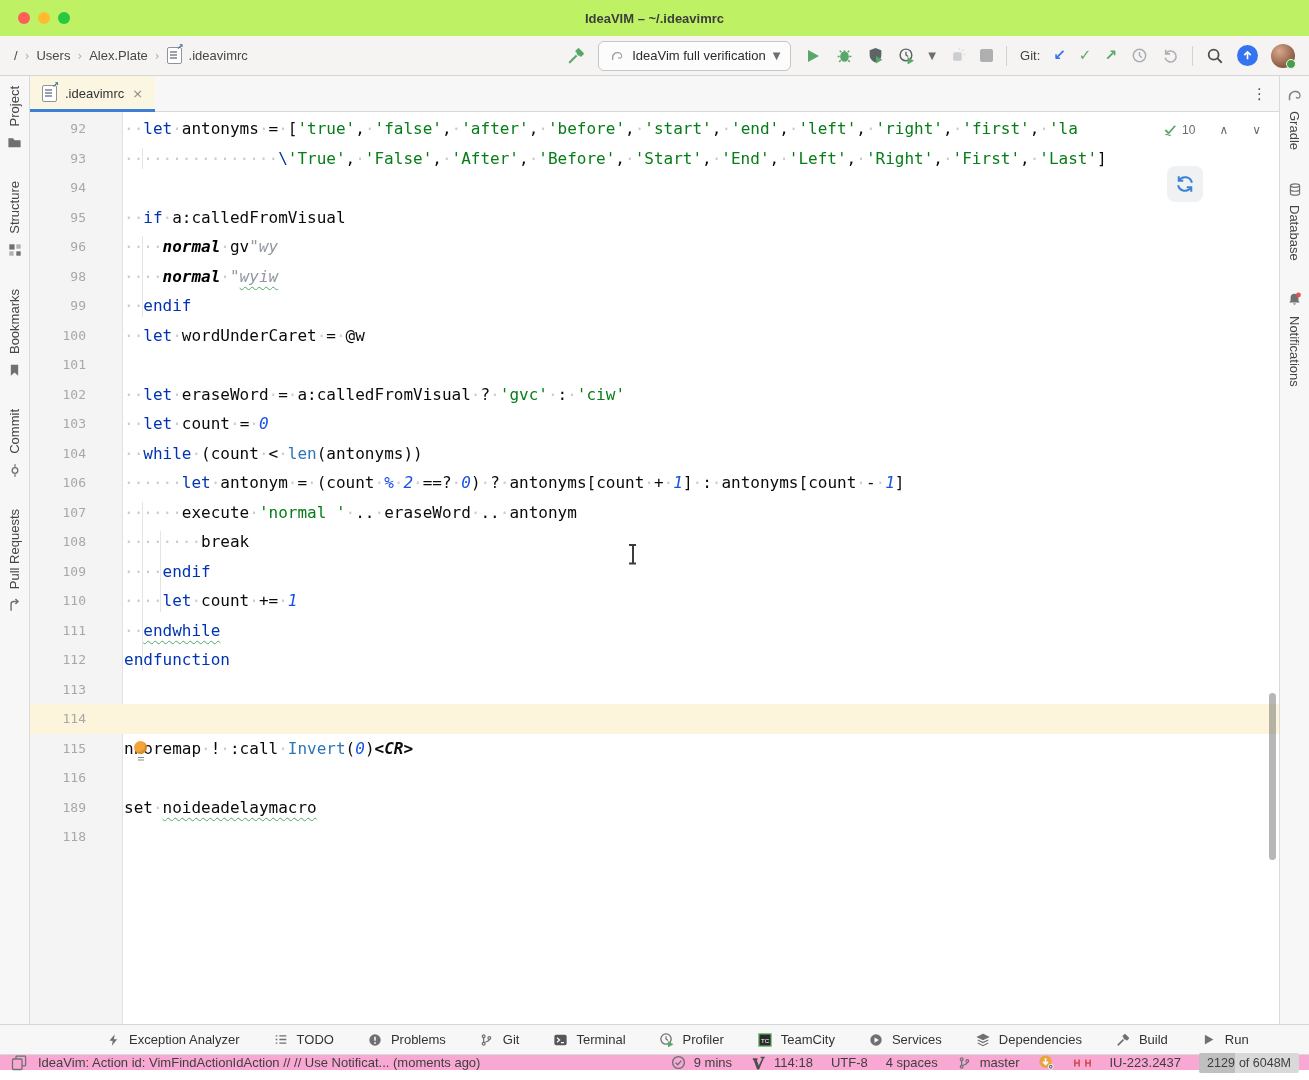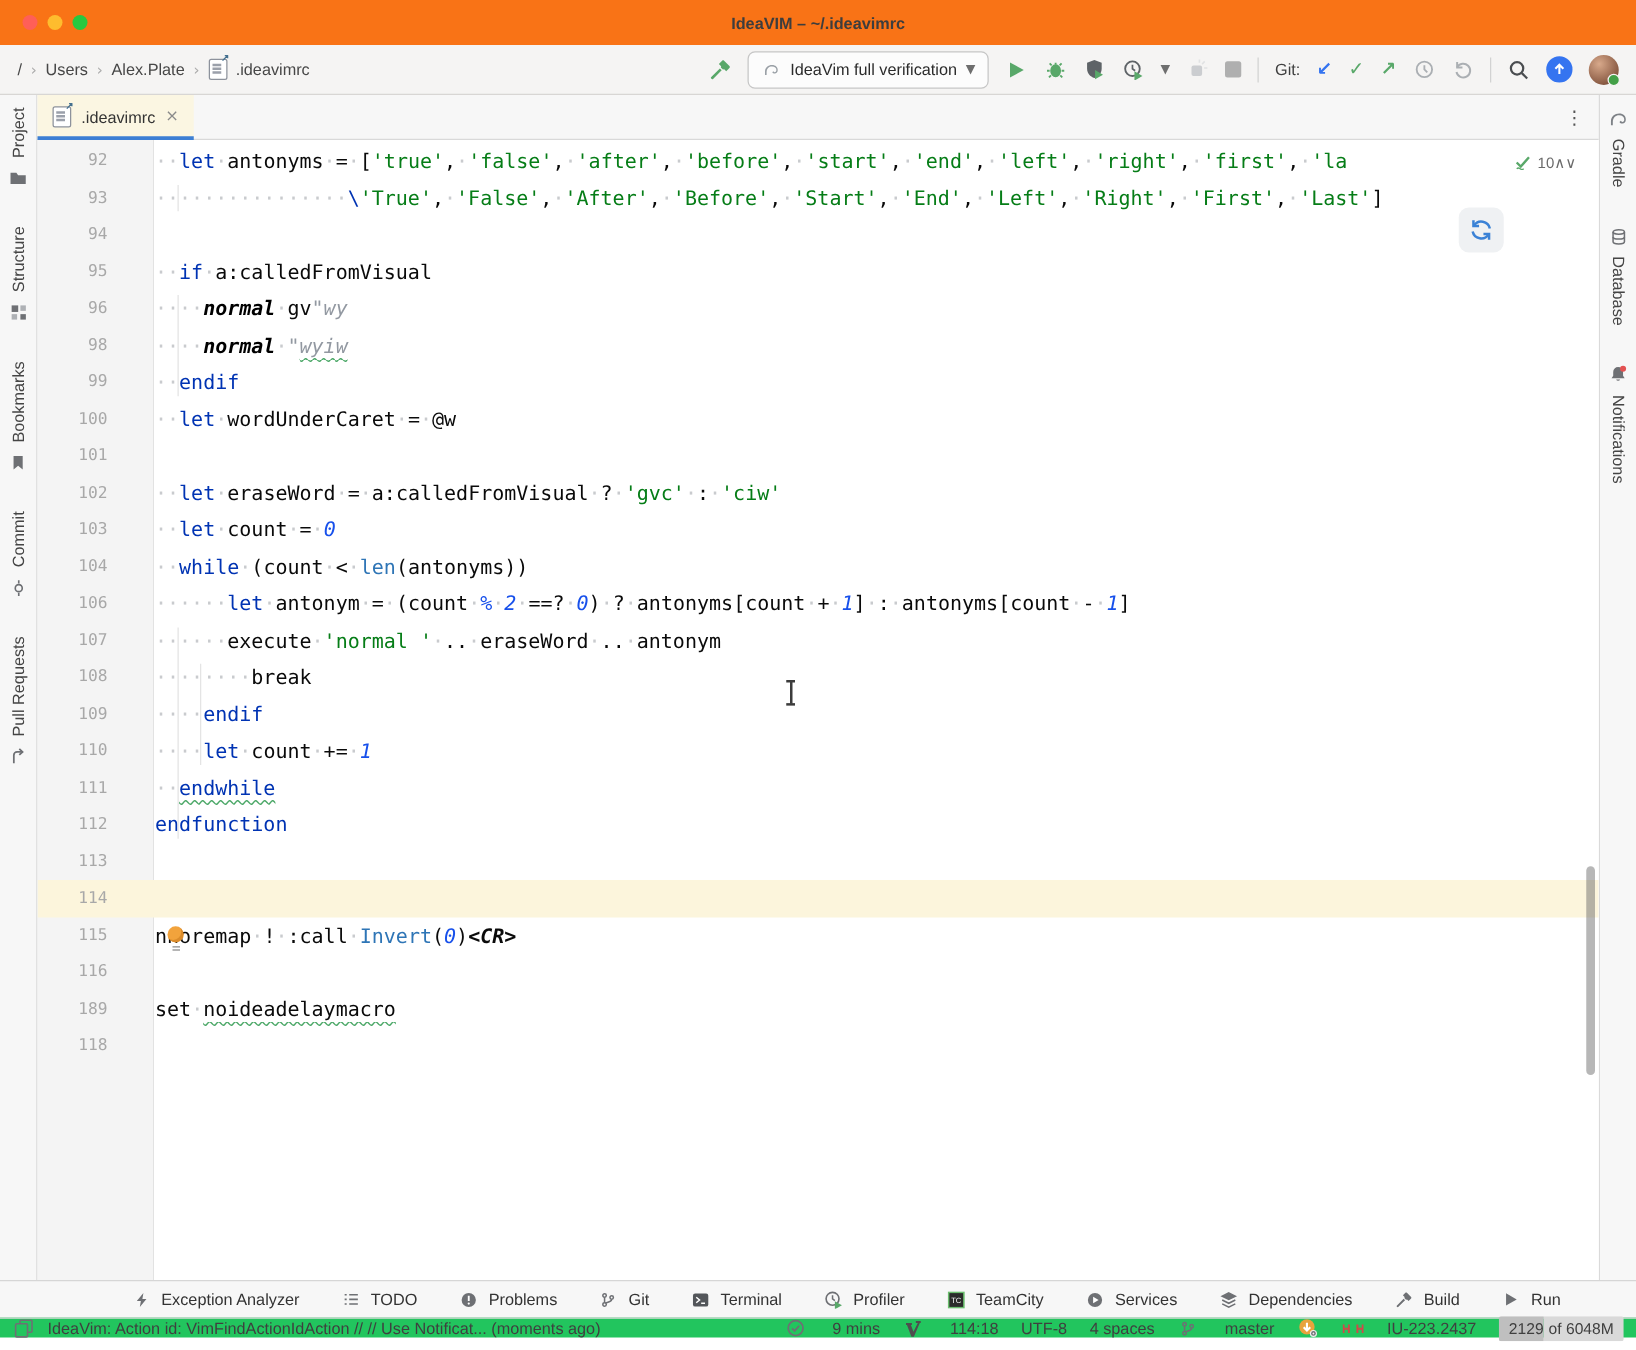--- a/index.html
+++ b/index.html
@@ -2,21 +2,21 @@
 <html><head>
 <meta charset="utf-8">
 <style>
   html,body{margin:0;padding:0;}
   body{width:1309px;height:1080px;overflow:hidden;background:#fff;
        font-family:"Liberation Sans",sans-serif;color:#2b2b2b;
        -webkit-font-smoothing:antialiased;}
   .uni{font-family:"DejaVu Sans",sans-serif;}
 
   
-  .titlebar{height:36px;background:#f97316;position:relative;display:flex;align-items:center;}
+  .titlebar{height:36px;background:#bef264;position:relative;display:flex;align-items:center;}
   .traffic{display:flex;gap:8px;padding-left:18px;}
   .tl{width:12px;height:12px;border-radius:50%;}
   .tl.red{background:#FF5F57;} .tl.yellow{background:#FEBC2E;} .tl.green{background:#28C840;}
   .win-title{position:absolute;left:0;right:0;text-align:center;font-size:13px;font-weight:bold;color:#3d3d3d;}
 
   
   .toolbar{height:40px;background:#F5F4F3;border-bottom:1px solid #D8D6D4;display:flex;align-items:center;padding:0 14px;box-sizing:border-box;}
   .crumbs{display:flex;align-items:center;gap:7px;font-size:13px;color:#474747;}
   .crumb-sep{color:#ADADAD;font-size:12px;}
   .doc-icon{width:13px;height:15px;border:1px solid #8D929C;border-radius:2px;background:#fff;position:relative;display:inline-block;}
@@ -71,39 +71,39 @@
   .seg-r{color:#9298A1;font-style:italic;}
   .seg-i{color:#0a0a0a;font-style:italic;}
   .seg-bi{color:#0a0a0a;font-weight:bold;font-style:italic;}
   .seg-cur{background:#121212;color:#fff;}
   .wavy{text-decoration:underline;text-decoration-style:wavy;text-decoration-color:#4CA868;text-decoration-thickness:1px;text-underline-offset:4px;}
   .seg-kw{color:#0033B3;}
   .seg-pw{color:#0a0a0a;}
   .seg-rw{color:#9298A1;font-style:italic;}
   .iguide{position:absolute;width:1px;background:#E4E4E4;}
 
-  .insp-widget{position:absolute;top:8px;right:14px;display:flex;align-items:center;gap:0;
+  .insp-widget{position:absolute;top:8px;right:14px;display:flex;align-items:center;gap:24px;
                font-size:12px;color:#6b6b6b;background:rgba(255,255,255,.85);padding:2px 4px;border-radius:4px;}
   .refresh-btn{position:absolute;top:54px;right:76px;width:36px;height:36px;border-radius:8px;background:#EFF1F3;display:flex;align-items:center;justify-content:center;}
   .bulb{position:absolute;width:13px;height:13px;border-radius:50%;background:#F2A33C;box-shadow:inset -2px -2px 0 rgba(190,110,20,.45);}
   .bulb:after{content:"";position:absolute;left:3.5px;bottom:-4px;width:6px;height:1.5px;background:#8a8a8a;box-shadow:0 2.5px 0 #8a8a8a;}
   .scroll-thumb{position:absolute;right:3px;width:7px;border-radius:4px;background:rgba(96,96,96,.45);}
   .ibeam{position:absolute;width:9px;height:22px;}
   .ibeam:before{content:"";position:absolute;left:4px;top:2px;bottom:2px;width:1.5px;background:#3c3c3c;}
   .ibeam:after{content:"";position:absolute;left:1px;top:1px;width:7px;height:1.5px;background:#3c3c3c;box-shadow:0 18.5px 0 #3c3c3c;}
 
   
   .bottombar{height:30px;background:#F7F7F7;border-top:1px solid #D6D6D6;display:flex;align-items:center;gap:32px;padding-left:104px;box-sizing:border-box;}
   .bb-item{display:flex;align-items:center;gap:7px;font-size:13px;color:#333;cursor:default;white-space:nowrap;}
 
   
-  .statusbar{height:16px;background:#22c55e;border-top:1px solid #D9D9D9;display:flex;align-items:center;padding:0 10px;box-sizing:border-box;font-size:13px;color:#3f3f3f;}
+  .statusbar{height:16px;background:#f9a8d4;border-top:1px solid #D9D9D9;display:flex;align-items:center;padding:0 10px;box-sizing:border-box;font-size:13px;color:#3f3f3f;}
   .sb-msg{margin-left:10px;white-space:nowrap;}
   .sb-right{margin-left:auto;display:flex;align-items:center;gap:18px;}
-  .sb-item{display:flex;align-items:center;gap:20px;white-space:nowrap;}
+  .sb-item{display:flex;align-items:center;gap:6px;white-space:nowrap;}
   .mem{display:flex;font-size:12.5px;border-radius:2px;overflow:hidden;}
   .mem .used{background:#BFBFBF;padding:3px 0 3px 8px;}
   .mem .rest{background:#D9D9D9;padding:3px 8px 3px 4px;}
   svg{display:block;}
 </style>
 </head>
 <body>
 
 <div class="titlebar">
   <div class="traffic">

